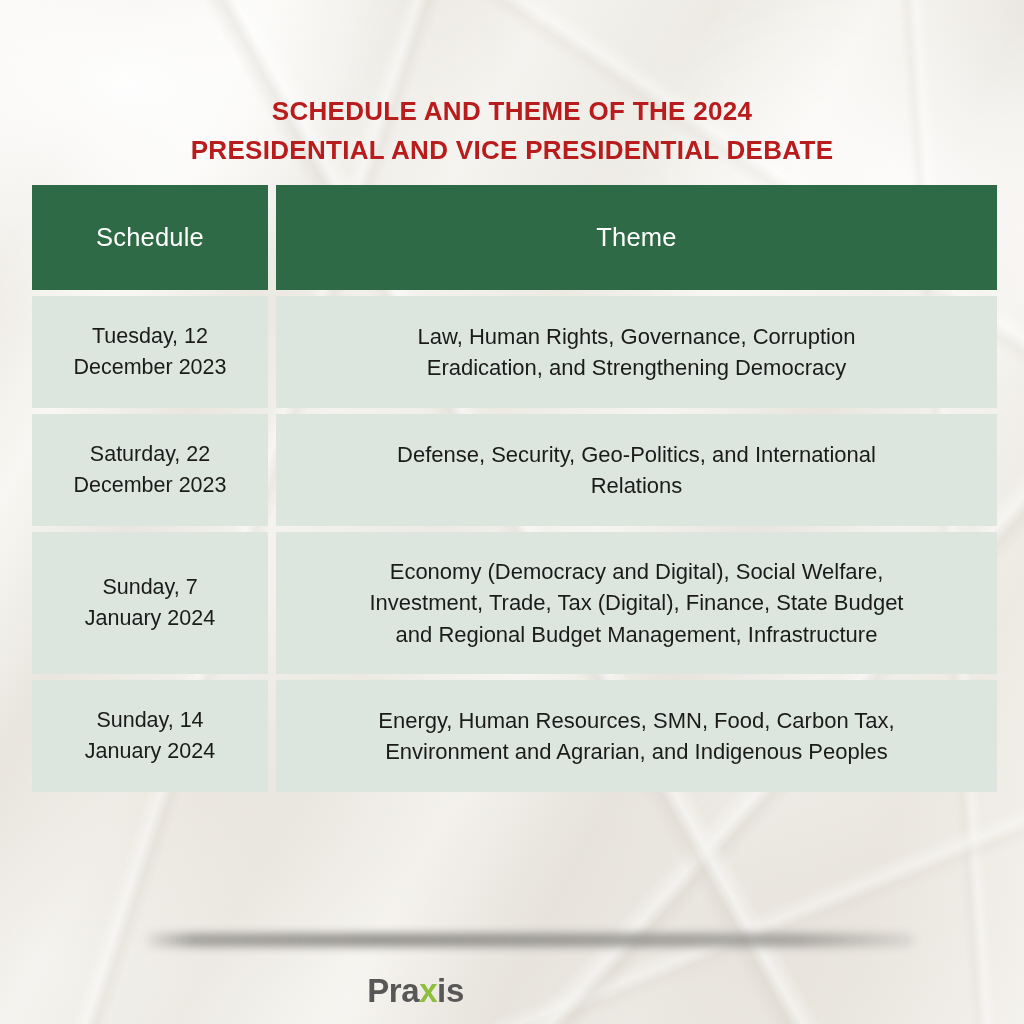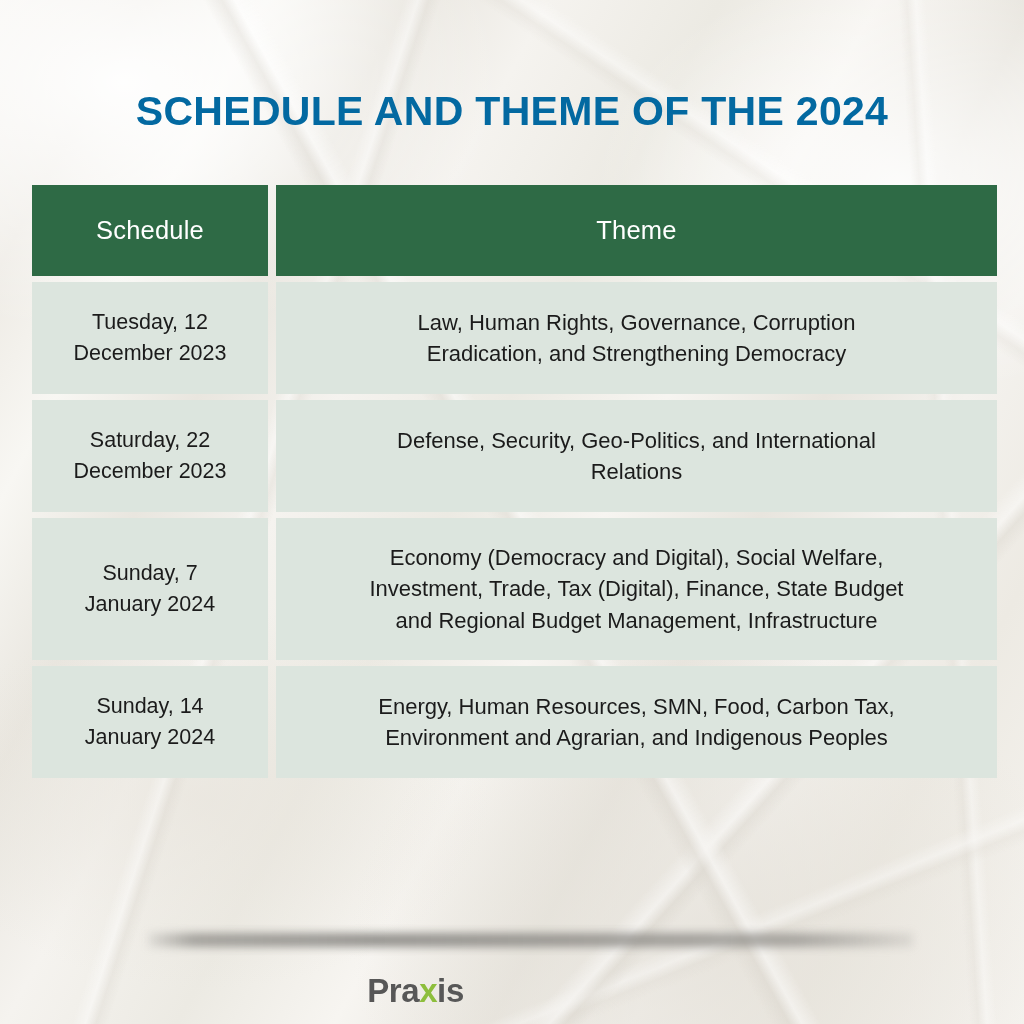--- a/index.html
+++ b/index.html
@@ -55,23 +55,23 @@
 
   
   #title-block {
     position: absolute;
     left: 0;
     top: 92px;
     width: 1024px;
     text-align: center;
   }
   .title-line {
-    font-size: 41px;
+    font-size: 26px;
     font-weight: bold;
-    color: #0369a1;
+    color: #b91c1c;
     letter-spacing: 0.3px;
     line-height: 39px;
     white-space: nowrap;
   }
 
   
   #schedule-table {
     position: absolute;
     left: 32px;
     top: 185px;
@@ -84,21 +84,21 @@
     margin-bottom: 6px;
   }
   .t-row:last-child { margin-bottom: 0; }
 
   .col-schedule { width: 236px; flex: 0 0 236px; }
   .col-theme    { flex: 1 1 auto; }
 
   .head-cell {
     background: #2E6A45;
     color: #ffffff;
-    height: 91px;
+    height: 105px;
     display: flex;
     align-items: center;
     justify-content: center;
     font-size: 25.5px;
     letter-spacing: 0.2px;
   }
 
   .body-cell {
     background: #DCE5DE;
     display: flex;
@@ -150,20 +150,21 @@
 </head>
 <body>
 
 <div id="paper-bg"></div>
 <div id="paper-creases"></div>
 
 <div id="page">
 
   <div id="title-block">
     <div class="title-line">SCHEDULE AND THEME OF THE 2024</div>
+    <div class="title-line">PRESIDENTIAL AND VICE PRESIDENTIAL DEBATE</div>
   </div>
 
   <div id="schedule-table">
 
     <div class="t-row">
       <div class="head-cell col-schedule">Schedule</div>
       <div class="head-cell col-theme">Theme</div>
     </div>
 
     <div class="t-row">

